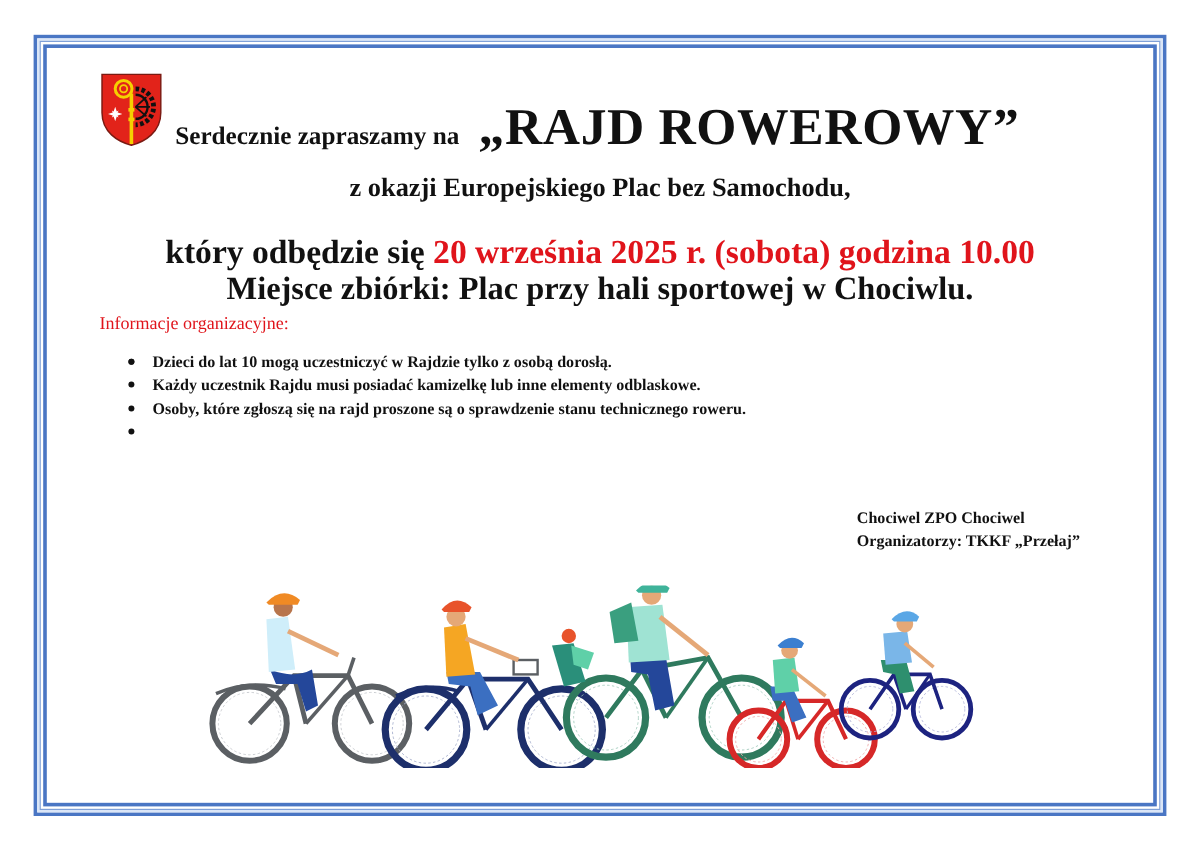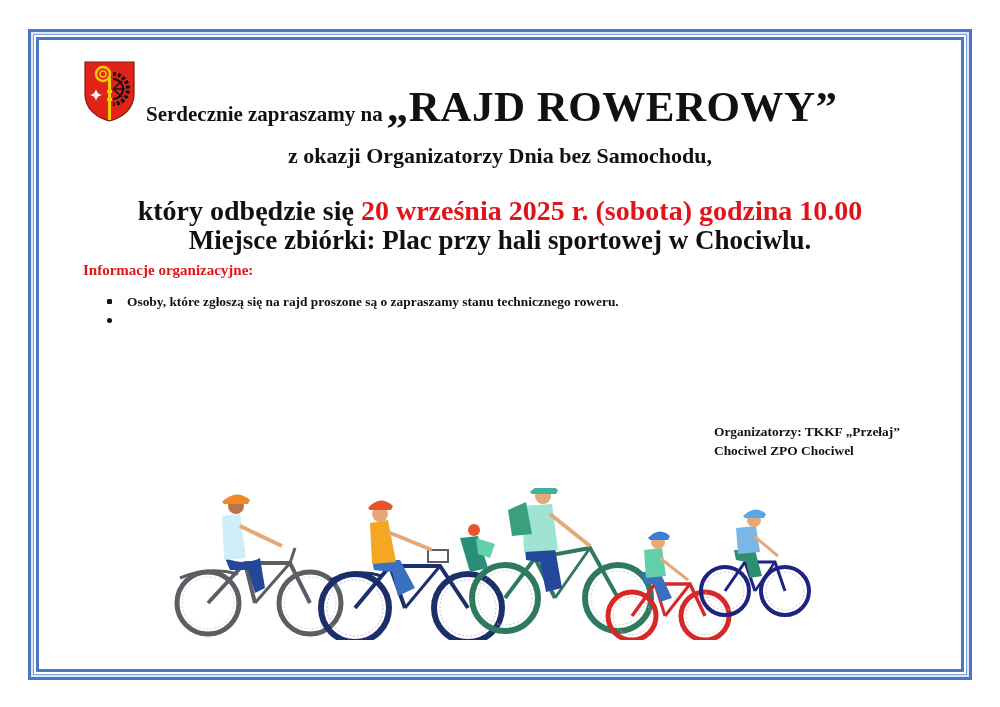--- a/index.html
+++ b/index.html
@@ -15,28 +15,28 @@
                    box-sizing: border-box; border: 1px solid #7fa0d8; }
     .frame-inner { position: absolute; left: 36px; top: 37px; width: 928px; height: 635px;
                    box-sizing: border-box; border: 3px solid #4a76c4; }
 
     
     .crest { position: absolute; left: 83px; top: 60px; width: 53px; height: 62px; }
 
     .line { position: absolute; left: 0; width: 1000px; text-align: center; font-weight: bold; white-space: nowrap; }
     .headline { top: 82px; left: 146px; width: auto; text-align: left; }
     .headline .lead { font-size: 21px; vertical-align: baseline; margin-top: 29px; }
-    .headline .big { font-size: 43px; letter-spacing: 0.5px; margin-left: 0; vertical-align: baseline; }
+    .headline .big { font-size: 43px; letter-spacing: 0.5px; margin-left: 12px; vertical-align: baseline; }
 
     .sub1 { top: 143px; font-size: 22px; }
     .sub2 { top: 195px; font-size: 28px; }
     .sub3 { top: 225px; font-size: 27px; }
     .red { color: #e0141b; }
 
-    .info-title { position: absolute; left: 83px; top: 262px; font-size: 15px; font-weight: bold; color: #e0141b; text-align: center; }
+    .info-title { position: absolute; left: 83px; top: 262px; font-size: 15px; font-weight: normal; color: #e0141b; text-align: center; }
 
     .bullets { position: absolute; left: 107px; top: 292px; margin: 0; padding: 0; list-style: none; }
     .bullets li { position: relative; padding-left: 20px; font-size: 13.4px; font-weight: bold; line-height: 19.3px; white-space: nowrap; }
     .bullets li .dot { position: absolute; left: 0; top: 7px; width: 5px; height: 5px; border-radius: 50%; background: #111; }
 
     .organizers { position: absolute; left: 714px; top: 422px; font-size: 13.4px; font-weight: bold; line-height: 19px; }
 
     .cyclists { position: absolute; left: 160px; top: 488px; width: 660px; height: 152px; }
   </style>
 </head>
@@ -68,42 +68,42 @@
       <polygon points="0,-4 1,-1 4,0 1,1 0,4 -1,1 -4,0 -1,-1" transform="rotate(45)"></polygon>
     </g>
   </svg>
 </div>
 
 <div class="line headline">
   <span class="lead">Serdecznie zapraszamy na</span>
   <span class="big">„RAJD ROWEROWY”</span>
 </div>
 
-<div class="line sub1">z okazji Organizatorzy Dnia bez Samochodu,</div>
+<div class="line sub1">z okazji Europejskiego Plac bez Samochodu,</div>
 
 <div class="line sub2">
   <span>który odbędzie się</span>
   <span class="red">20 września 2025 r. (sobota) godzina 10.00</span>
 </div>
 
 <div class="line sub3">Miejsce zbiórki: Plac przy hali sportowej w Chociwlu.</div>
 
 <div class="info-title">Informacje organizacyjne:</div>
 
 <ul class="bullets">
   <li><span class="dot"></span></li>
-  <li><span class="dot"></span></li>
-  <li><span class="dot"></span></li>
-  <li><span class="dot"></span><span>Osoby, które zgłoszą się na rajd proszone są o zapraszamy stanu technicznego roweru.</span></li>
+  <li><span class="dot"></span><span>Dzieci do lat 10 mogą uczestniczyć w Rajdzie tylko z osobą dorosłą.</span></li>
+  <li><span class="dot"></span><span>Każdy uczestnik Rajdu musi posiadać kamizelkę  lub inne elementy odblaskowe.</span></li>
+  <li><span class="dot"></span><span>Osoby, które zgłoszą się na rajd proszone są o sprawdzenie stanu technicznego roweru.</span></li>
   <li><span class="dot"></span></li>
 </ul>
 
 <div class="organizers">
+  <div>Chociwel  ZPO Chociwel</div>
   <div>Organizatorzy: TKKF „Przełaj”</div>
-  <div>Chociwel  ZPO Chociwel</div>
 </div>
 
 <div class="cyclists">
   <svg width="660" height="152" viewBox="0 0 660 152">
     <defs>
       <g id="wheel">
         <circle r="1" fill="none"></circle>
       </g>
     </defs>
 

